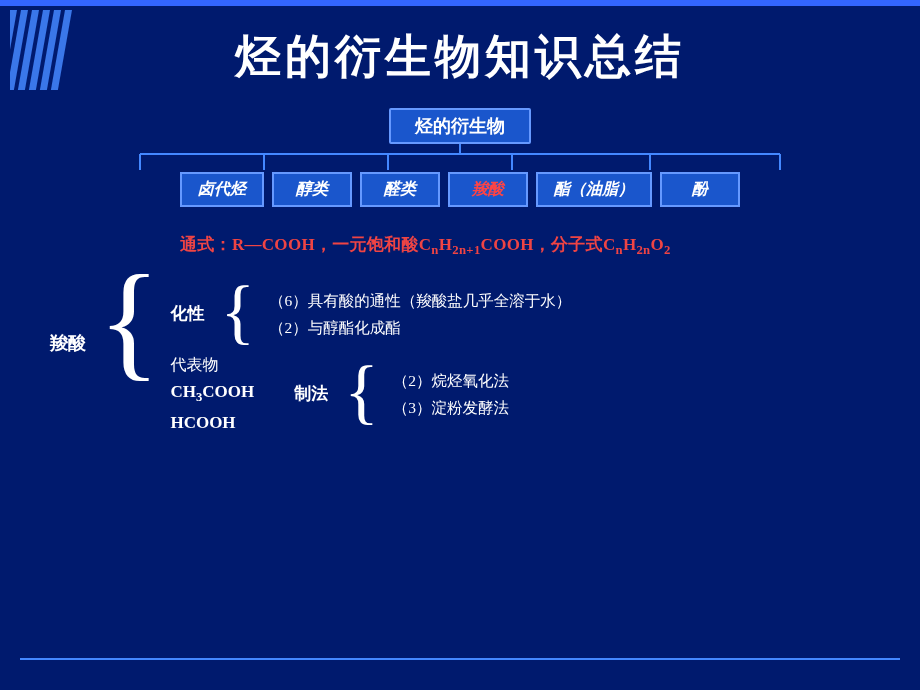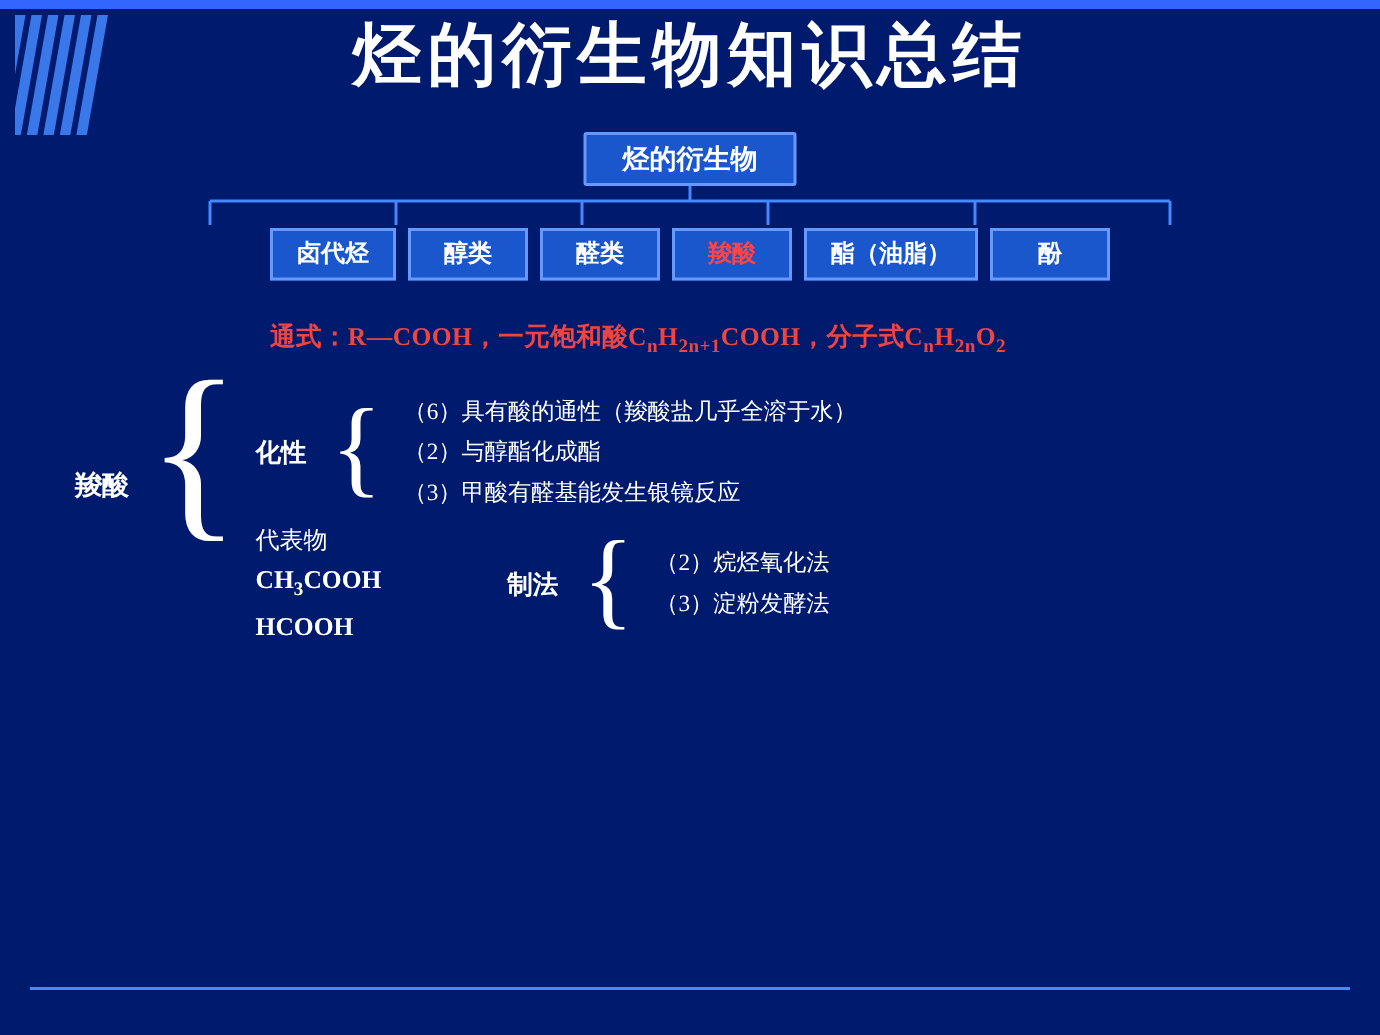--- a/index.html
+++ b/index.html
@@ -24,20 +24,21 @@
       position: absolute;
       top: 10px;
       left: 10px;
       width: 60px;
       height: 90px;
     }
 
     
     .title-section {
       text-align: center;
+      padding-top: 20px;
     }
     .main-title {
       color: white;
       font-size: 46px;
       font-weight: bold;
       letter-spacing: 4px;
       font-family: 'Microsoft YaHei', '微软雅黑', sans-serif;
     }
 
     
@@ -55,20 +56,21 @@
       font-weight: bold;
       border-radius: 2px;
     }
 
     
     .sub-categories {
       display: flex;
       justify-content: center;
       gap: 4px;
       margin-top: 0;
+      font-style: italic;
     }
     .sub-cat-box {
       background: #1a56cc;
       border: 2px solid #6699ff;
       color: white;
       padding: 5px 16px;
       font-size: 16px;
       font-weight: bold;
       margin: 0 2px;
       min-width: 80px;
@@ -244,25 +246,24 @@
       <div style="color:white; font-size:130px; line-height:1; font-weight:100; margin-right:10px; margin-top:-16px; font-family: serif;">{</div>
 
       <div style="display:flex; flex-direction:column; gap:0; padding-top:4px;">
 
         <div class="section-item" style="margin-bottom:8px;">
           <div class="sec-label">化性</div>
           <div style="color:white; font-size:72px; line-height:1; font-weight:100; margin:0 6px; font-family:serif;">{</div>
           <div class="sec-items">
             <div class="sec-item-text">（6）具有酸的通性（羧酸盐几乎全溶于水）</div>
             <div class="sec-item-text">（2）与醇酯化成酯</div>
-            <div class="sec-item-text">（3）甲酸有醛基能发生银镜反应</div>
           </div>
         </div>
 
-        <div style="display:flex; align-items:flex-start; margin-bottom:10px; margin-left:0;gap:44px;">
+        <div style="display:flex; align-items:flex-start; margin-bottom:10px; margin-left:0;">
           <div style="min-width:80px;">
             <div class="rep-label" style="color:white; font-size:16px; margin-bottom:2px;">代表物</div>
             <div class="rep-bold">CH<sub>3</sub>COOH</div>
             <div class="rep-bold">HCOOH</div>
           </div>
 
           <div class="section-item" style="margin-left: 40px;">
             <div class="sec-label">制法</div>
             <div style="color:white; font-size:72px; line-height:1; font-weight:100; margin:0 6px; font-family:serif;">{</div>
             <div class="sec-items">

